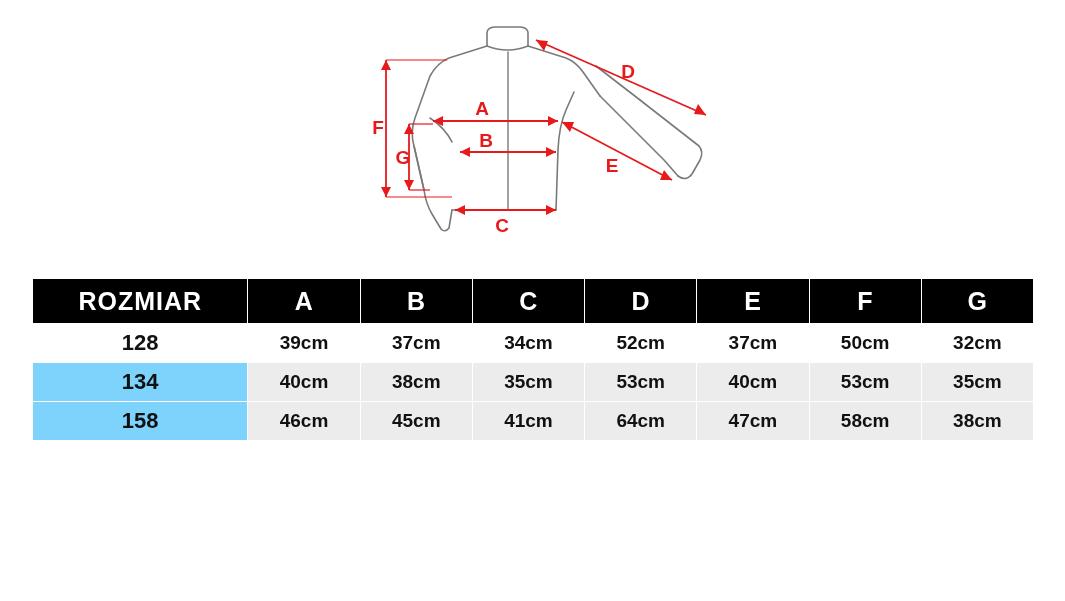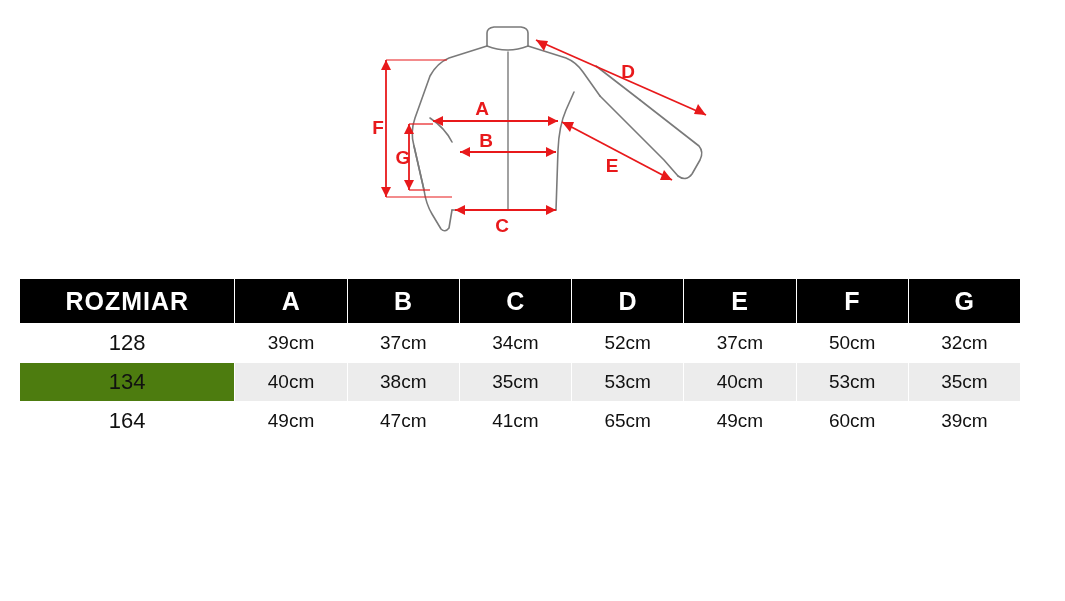--- a/index.html
+++ b/index.html
@@ -35,21 +35,21 @@
   .dim-label {
     font-family: "Liberation Sans", sans-serif;
     font-size: 19px;
     font-weight: bold;
     fill: #e8191b;
   }
 
   
   #size-table {
     position: absolute;
-    left: 19px;
+    left: 32px;
     top: 278px;
     width: 1002px;
     border-collapse: collapse;
     table-layout: fixed;
   }
   #size-table th, #size-table td {
     border: 1px solid #ffffff;
     text-align: center;
     font-family: "Liberation Sans", sans-serif;
   }
@@ -62,36 +62,36 @@
     letter-spacing: 0.5px;
   }
   #size-table thead th.head-first {
     width: 215px;
     font-size: 25px;
     letter-spacing: 1px;
   }
   #size-table tbody td {
     height: 36px;
     font-size: 19px;
-    font-weight: normal;
+    font-weight: bold;
     color: #111111;
   }
   #size-table tbody td.size-cell {
     font-size: 22px;
     color: #111111;
     background: #ffffff;
   }
   #size-table tbody tr.row-odd td {
     background: #ffffff;
   }
   #size-table tbody tr.row-even td {
     background: #ececec;
   }
   #size-table tbody tr.row-even td.size-cell {
-    background: #4d7c0f;
+    background: #7dd3fc;
   }
   #size-table colgroup col.c-first { width: 215px; }
   #size-table colgroup col.c-data { width: 112px; }
 </style>
 </head>
 <body>
 
 <div id="page">
 
   <div id="diagram">
@@ -199,26 +199,26 @@
       <tr class="row-even">
         <td class="size-cell">134</td>
         <td>40cm</td>
         <td>38cm</td>
         <td>35cm</td>
         <td>53cm</td>
         <td>40cm</td>
         <td>53cm</td>
         <td>35cm</td>
       </tr>
-      <tr class="row-odd">
-        <td class="size-cell">164</td>
-        <td>49cm</td>
+      <tr class="row-even">
+        <td class="size-cell">158</td>
+        <td>46cm</td>
+        <td>45cm</td>
+        <td>41cm</td>
+        <td>64cm</td>
         <td>47cm</td>
-        <td>41cm</td>
-        <td>65cm</td>
-        <td>49cm</td>
-        <td>60cm</td>
-        <td>39cm</td>
+        <td>58cm</td>
+        <td>38cm</td>
       </tr>
     </tbody>
   </table>
 
 </div>
 
 </body></html>

